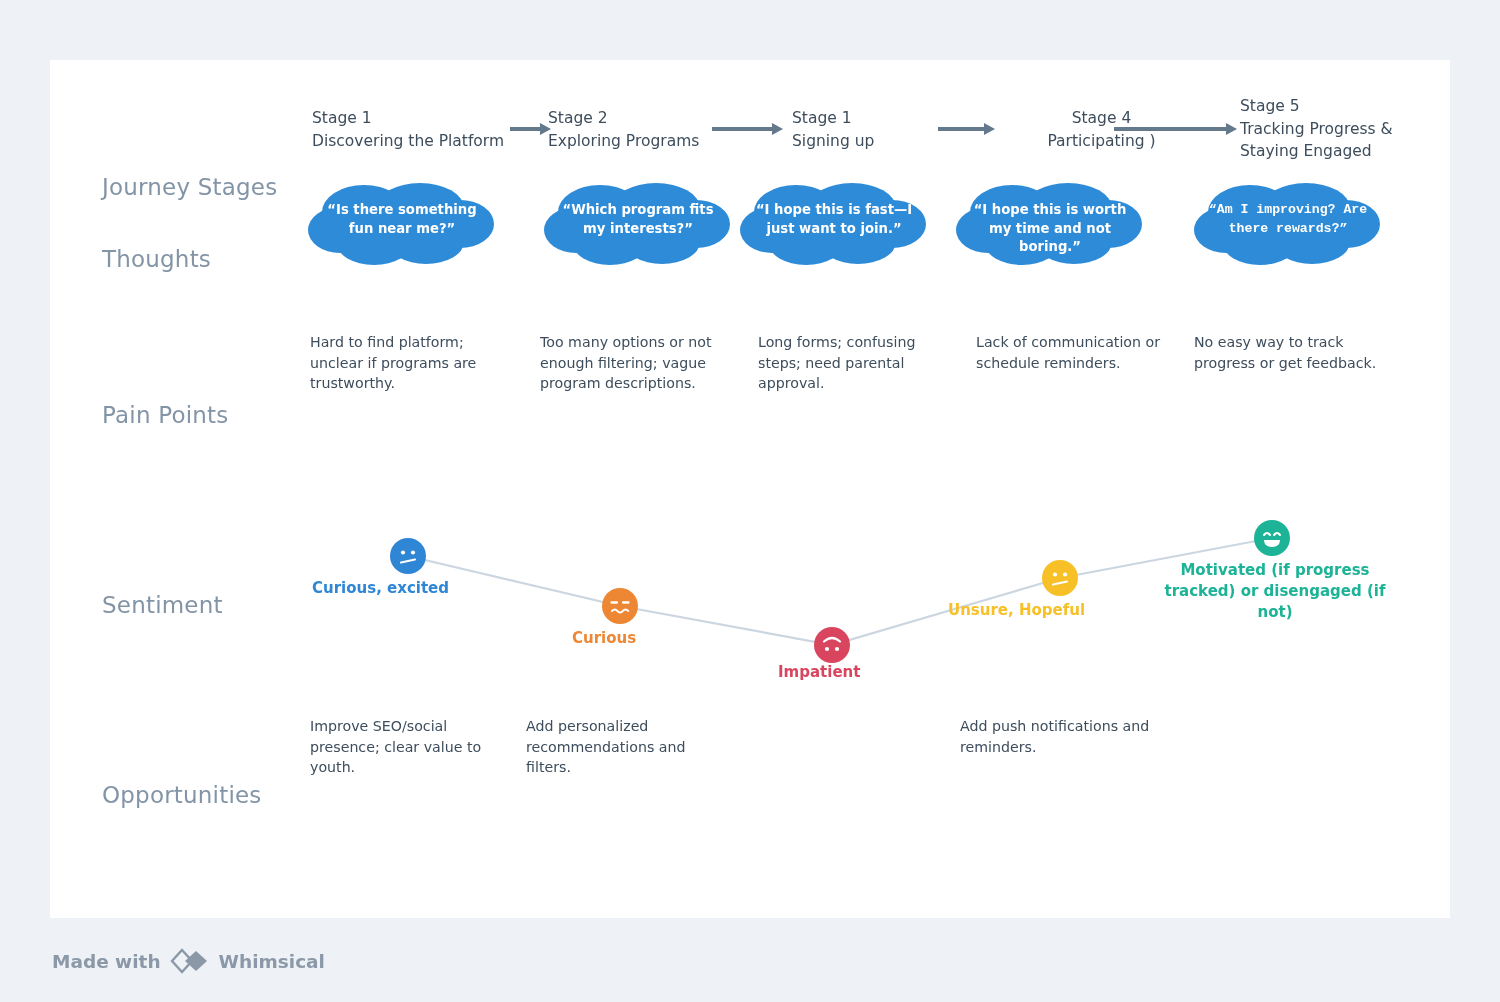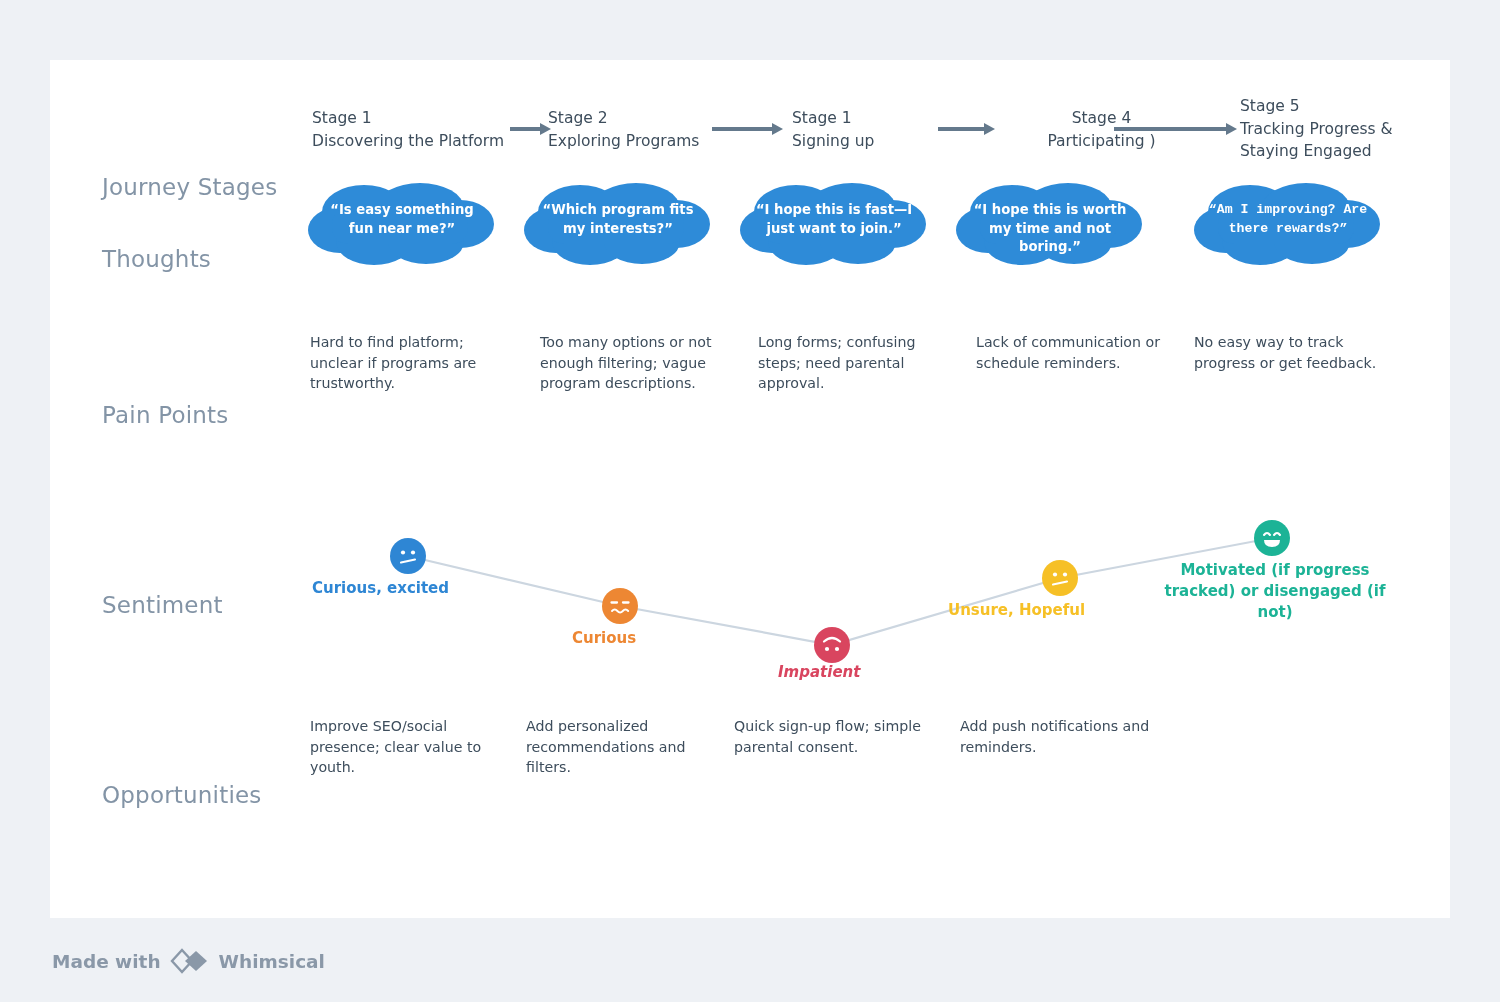--- a/index.html
+++ b/index.html
@@ -165,24 +165,24 @@
       <g fill="#2e8bd8">
         <ellipse cx="62" cy="30" rx="42" ry="27"></ellipse>
         <ellipse cx="118" cy="26" rx="44" ry="25"></ellipse>
         <ellipse cx="158" cy="42" rx="34" ry="24"></ellipse>
         <ellipse cx="38" cy="48" rx="32" ry="23"></ellipse>
         <ellipse cx="72" cy="60" rx="38" ry="23"></ellipse>
         <ellipse cx="124" cy="60" rx="38" ry="22"></ellipse>
         <rect x="30" y="26" width="136" height="36" rx="16"></rect>
       </g>
     </svg>
-    <div class="cloud-text">“Is easy something fun near me?”</div>
-  </div>
-
-  <div class="cloud-wrap" style="left:468px; top:122px;">
+    <div class="cloud-text">“Is there something fun near me?”</div>
+  </div>
+
+  <div class="cloud-wrap" style="left:488px; top:122px;">
     <svg width="200" height="92" viewBox="0 0 200 92">
       <g fill="#2e8bd8">
         <ellipse cx="62" cy="30" rx="42" ry="27"></ellipse>
         <ellipse cx="118" cy="26" rx="44" ry="25"></ellipse>
         <ellipse cx="158" cy="42" rx="34" ry="24"></ellipse>
         <ellipse cx="38" cy="48" rx="32" ry="23"></ellipse>
         <ellipse cx="72" cy="60" rx="38" ry="23"></ellipse>
         <ellipse cx="124" cy="60" rx="38" ry="22"></ellipse>
         <rect x="30" y="26" width="136" height="36" rx="16"></rect>
       </g>
@@ -263,21 +263,21 @@
   </div>
   <div class="sent-label" style="left:522px; top:568px; color:#ed8733;">Curious</div>
 
   <div class="face" style="left:764px; top:567px; background:#d9455f;">
     <svg width="36" height="36" viewBox="0 0 36 36">
       <path d="M10 14.5 q8 -7 16 0" stroke="#fff" stroke-width="2.2" fill="none" stroke-linecap="round"></path>
       <circle cx="13" cy="22" r="2.1" fill="#fff"></circle>
       <circle cx="23" cy="22" r="2.1" fill="#fff"></circle>
     </svg>
   </div>
-  <div class="sent-label" style="left:728px; top:602px; color:#d9455f;font-style:italic;">Impatient</div>
+  <div class="sent-label" style="left:728px; top:602px; color:#d9455f;">Impatient</div>
 
   <div class="face" style="left:992px; top:500px; background:#f6c026;">
     <svg width="36" height="36" viewBox="0 0 36 36">
       <circle cx="13" cy="14.5" r="2.1" fill="#fff"></circle>
       <circle cx="23" cy="14.5" r="2.1" fill="#fff"></circle>
       <path d="M11 24.5 L25 21.5" stroke="#fff" stroke-width="2.1" stroke-linecap="round" fill="none"></path>
     </svg>
   </div>
   <div class="sent-label" style="left:898px; top:540px; color:#f6c026;">Unsure, Hopeful</div>
 
@@ -285,21 +285,20 @@
     <svg width="36" height="36" viewBox="0 0 36 36">
       <path d="M10 15 q3 -4 6 0" stroke="#fff" stroke-width="2.1" fill="none" stroke-linecap="round"></path>
       <path d="M20 15 q3 -4 6 0" stroke="#fff" stroke-width="2.1" fill="none" stroke-linecap="round"></path>
       <path d="M10 20 H26 q0 7 -8 7 q-8 0 -8 -7 Z" fill="#fff"></path>
     </svg>
   </div>
   <div class="sent-label multi" style="left:1100px; top:500px; color:#1cb396;">Motivated (if progress tracked) or disengaged (if not)</div>
 
   <div class="cell" style="left:260px; top:656px;">Improve SEO/social presence; clear value to youth.</div>
   <div class="cell" style="left:476px; top:656px;">Add personalized recommendations and filters.</div>
-  <div class="cell" style="left:684px; top:656px;">Quick sign-up flow; simple parental consent.</div>
   <div class="cell" style="left:910px; top:656px;">Add push notifications and reminders.</div>
 
 </div>
 
 <div id="footer">
   <span>Made with</span>
   <svg width="40" height="26" viewBox="0 0 40 26">
     <path d="M12 2 L22 13 L12 24 L2 13 Z" fill="none" stroke="#8a98a8" stroke-width="2.4"></path>
     <path d="M26 3 L37 13 L26 23 L15 13 Z" fill="#8a98a8"></path>
   </svg>

